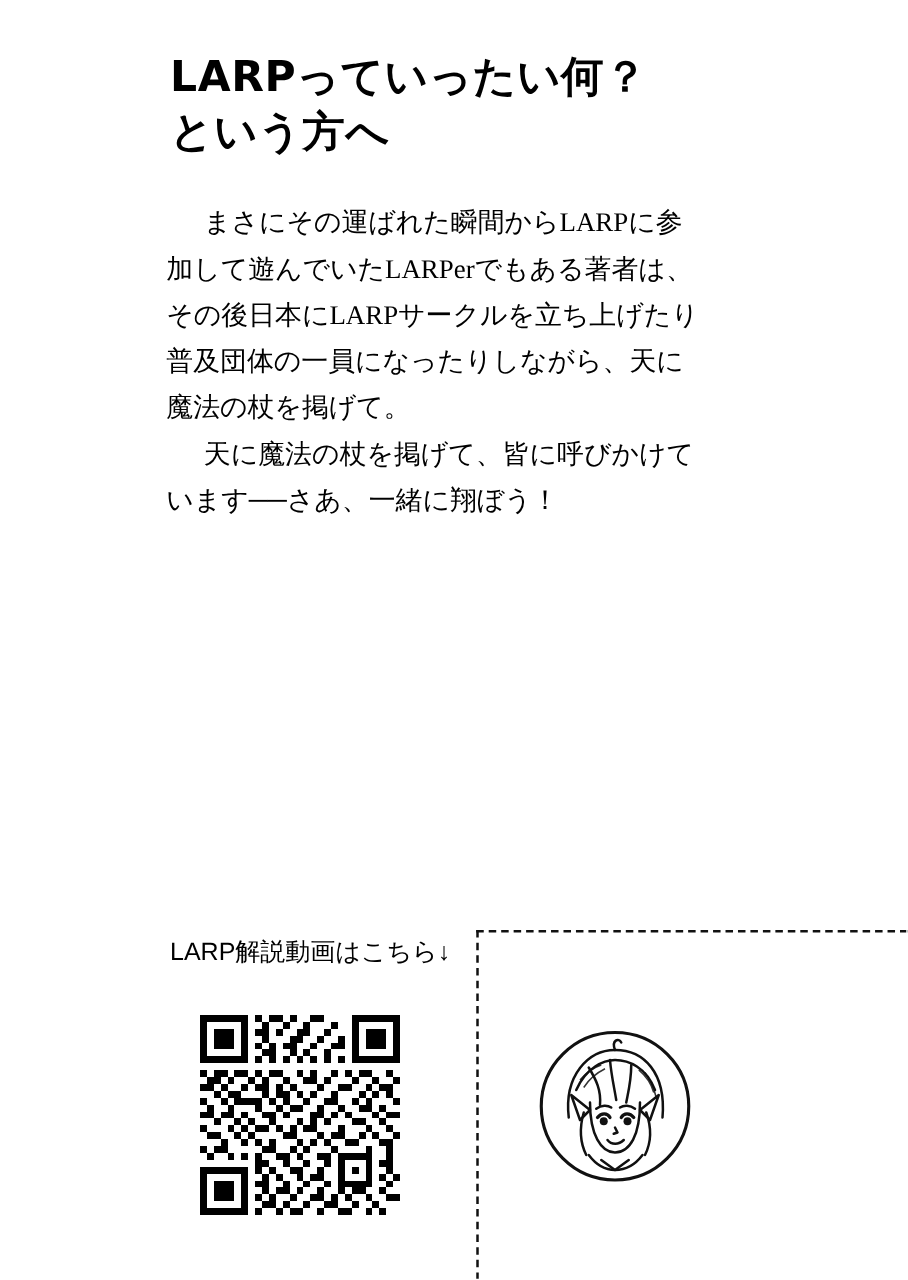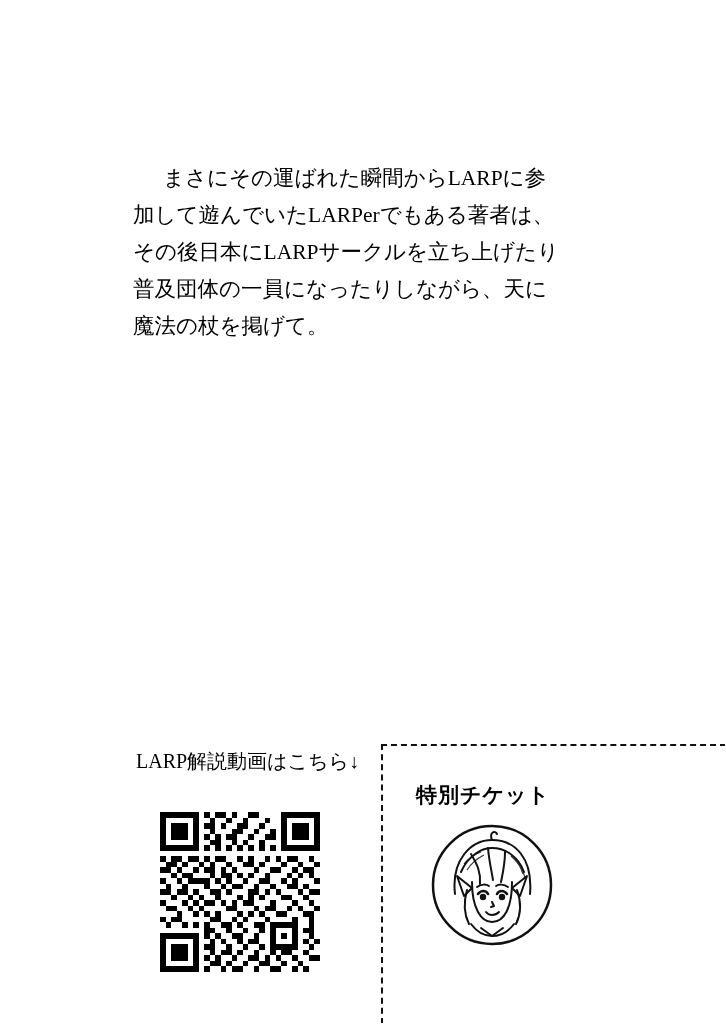--- a/index.html
+++ b/index.html
@@ -59,21 +59,21 @@
     text-indent: 1.4em;
     text-align: left;
   }
 
   
   .qr-caption {
     position: absolute;
     left: 136px;
     top: 748px;
     font-size: 20px;
-    font-family: Liberation Serif, serif;
+    font-family: Liberation Sans, sans-serif;
     color: #000000;
     white-space: nowrap;
   }
   .qr-wrap {
     position: absolute;
     left: 160px;
     top: 812px;
     width: 160px;
     height: 160px;
     background: #ffffff;
@@ -117,23 +117,28 @@
     inset: 0;
     pointer-events: none;
     box-shadow: inset 0 0 0 1px #ffffff;
   }
 </style>
 </head>
 <body>
 
 <div class="page">
 
+  <div class="heading">
+    <span class="line">LARPっていったい何？</span>
+    <span class="line">という方へ</span>
+  </div>
 
   <div class="body-copy">
     <p>まさにその運ばれた瞬間からLARPに参加して遊んでいたLARPerでもある著者は、その後日本にLARPサークルを立ち上げたり普及団体の一員になったりしながら、天に魔法の杖を掲げて。</p>
+    <p>天に魔法の杖を掲げて、皆に呼びかけています──さあ、一緒に翔ぼう！</p>
   </div>
 
   <div class="qr-caption">LARP解説動画はこちら↓</div>
 
   <div class="qr-wrap">
     <svg width="160" height="160" viewBox="0 0 29 29" shape-rendering="crispEdges" aria-hidden="true">
       <rect width="29" height="29" fill="#ffffff"></rect>
       <g fill="#000000">
 
         <rect x="0" y="0" width="7" height="1"></rect>
@@ -388,21 +393,20 @@
         <rect x="13" y="28" width="2" height="1"></rect>
           <rect x="17" y="28" width="1" height="1"></rect>
         <rect x="20" y="28" width="2" height="1"></rect>
           <rect x="24" y="28" width="1" height="1"></rect>
         <rect x="26" y="28" width="1" height="1"></rect>
       </g>
     </svg>
   </div>
 
   <div class="ticket">
-    <div class="ticket-title">特別チケット</div>
 
     <div class="ticket-portrait">
       <svg width="122" height="122" viewBox="0 0 122 122" aria-hidden="true">
         <circle cx="61" cy="61" r="59" fill="#ffffff" stroke="#111111" stroke-width="2.5"></circle>
         <g stroke="#111111" stroke-width="2" fill="none" stroke-linecap="round" stroke-linejoin="round">
 
           <path d="M24 70 C20 36 40 16 61 16 C84 16 102 34 99 70"></path>
           <path d="M30 48 C38 30 52 24 61 24 C72 24 86 30 93 48"></path>
           <path d="M40 30 C46 40 50 48 49 60"></path>
           <path d="M57 24 C58 36 60 44 62 56"></path>

